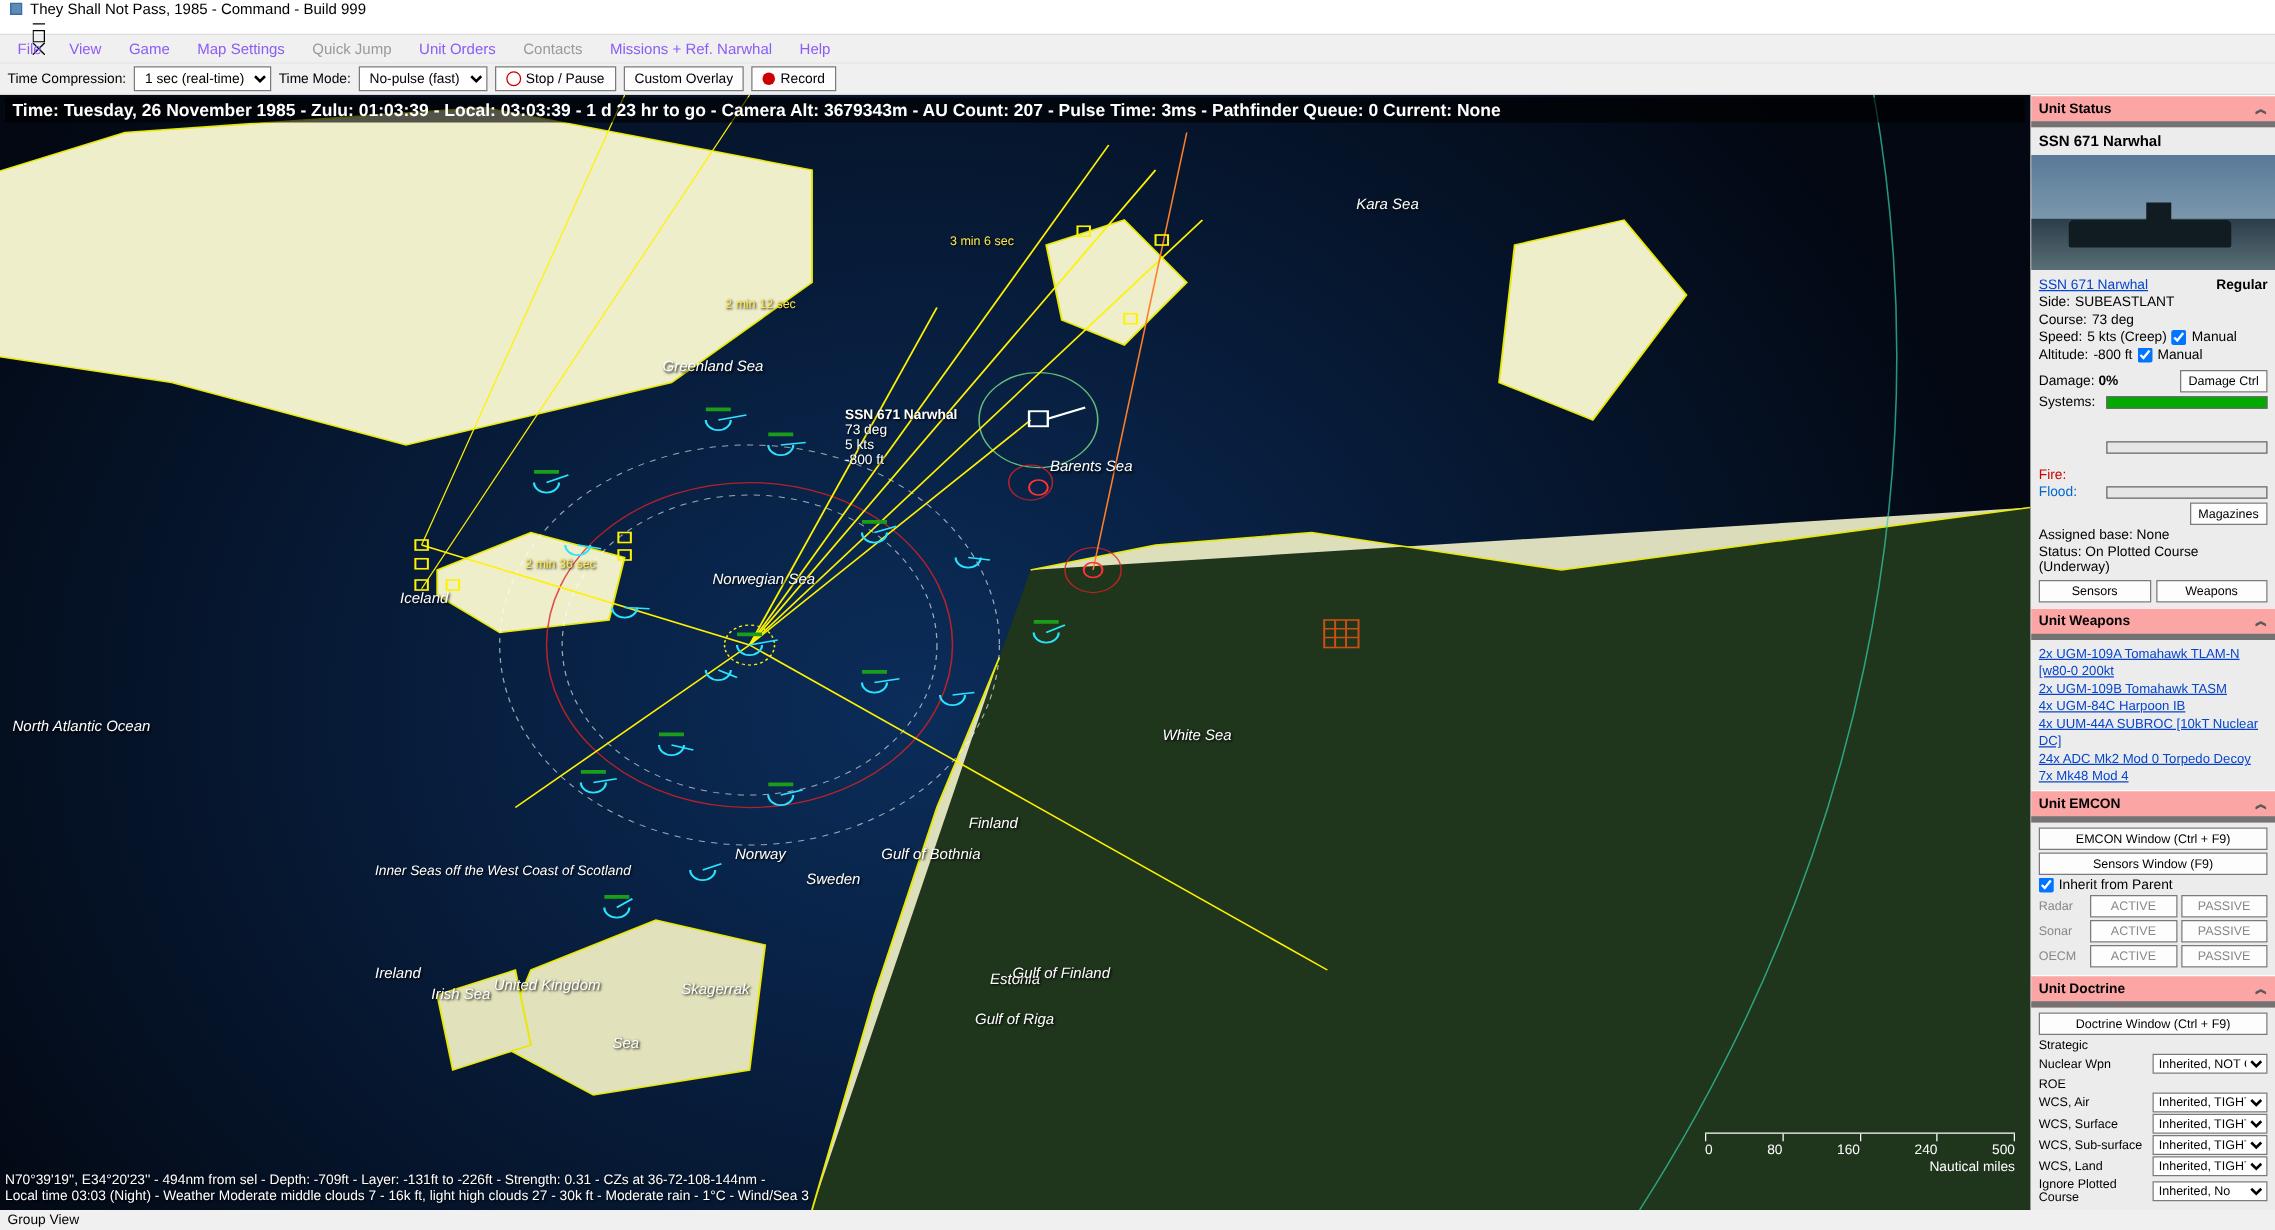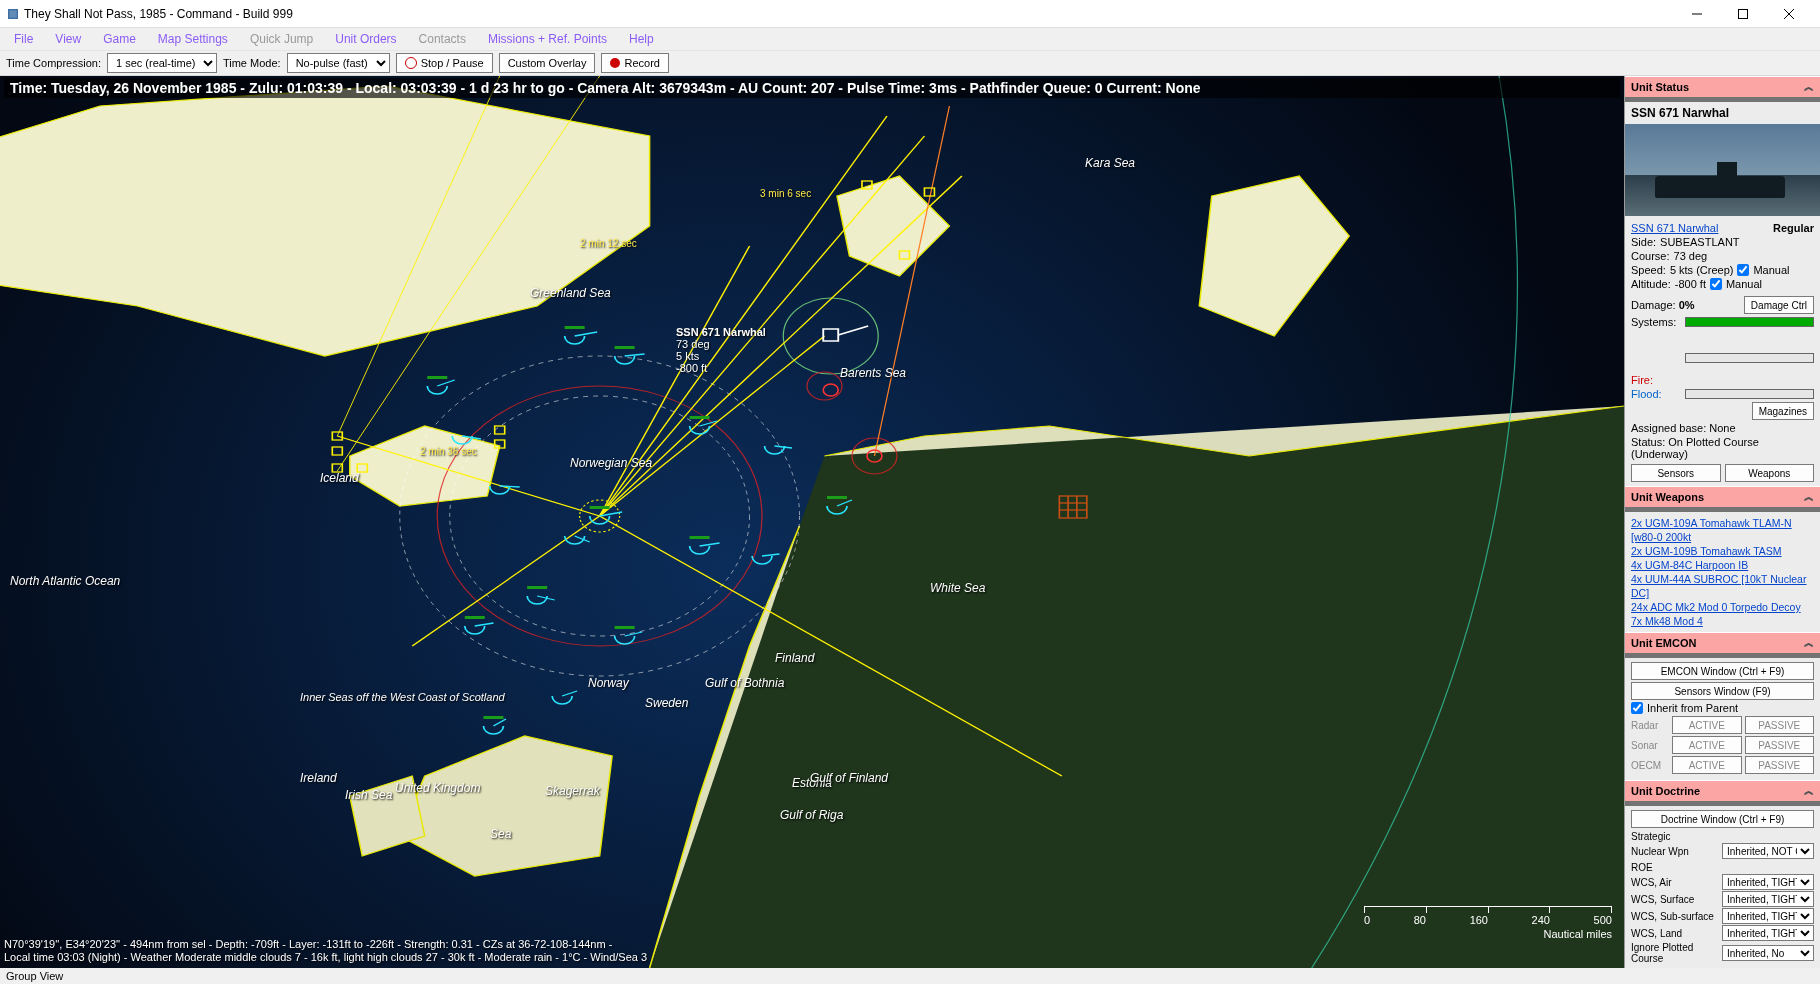--- a/index.html
+++ b/index.html
@@ -1,18 +1,18 @@
 <!DOCTYPE html>
 <html><head>
 <meta charset="utf-8">
 <style>
 * { margin: 0; padding: 0; box-sizing: border-box; font-family: "Segoe UI", Tahoma, sans-serif; }
 html, body { width: 1820px; height: 984px; background: #f0f0f0; overflow: hidden; }
 
-.titlebar { height: 28px; background: #fff; display: flex; align-items: center; padding: 0 8px; font-size: 12px; color: #000; border-bottom: 1px solid #ddd; }
+.titlebar { height: 28px; background: #fff; display: flex; align-items: flex-start; padding: 0 8px; font-size: 12px; color: #000; border-bottom: 1px solid #ddd; flex-direction: column; }
 .titlebar .title { flex: 1; display:flex; align-items:center; gap:6px;}
 .titlebar .ctrl { width: 46px; height: 28px; display: flex; align-items: center; justify-content: center; color: #000; }
 .titlebar svg { width:10px;height:10px;}
 
 .menubar { height: 22px; background: #f0f0f0; display: flex; align-items: center; padding: 0 4px; font-size: 12px; gap: 2px; }
 .menubar .mi { padding: 2px 10px; color: #8b5cf6; }
 .menubar .mi.disabled { color: #999; }
 
 .toolbar { height: 26px; background: #f0f0f0; display: flex; align-items: center; padding: 0 6px; font-size: 11px; gap: 6px; border-top: 1px solid #e5e5e5; border-bottom: 1px solid #d9d9d9; }
 .toolbar select { font-size: 11px; height: 20px; background:#fff; border:1px solid #7a7a7a; padding:0 4px;}
@@ -119,21 +119,21 @@
 </div>
 
 <div class="menubar">
   <div class="mi">File</div>
   <div class="mi">View</div>
   <div class="mi">Game</div>
   <div class="mi">Map Settings</div>
   <div class="mi disabled">Quick Jump</div>
   <div class="mi">Unit Orders</div>
   <div class="mi disabled">Contacts</div>
-  <div class="mi">Missions + Ref. Points</div>
+  <div class="mi">Missions + Ref. Narwhal</div>
   <div class="mi">Help</div>
 </div>
 
 <div class="toolbar">
   <label>Time Compression:</label>
   <select><option>1 sec (real-time)</option></select>
   <label>Time Mode:</label>
   <select><option>No-pulse (fast)</option></select>
   <button class="btn">
       <span class="stop-ico"></span>

